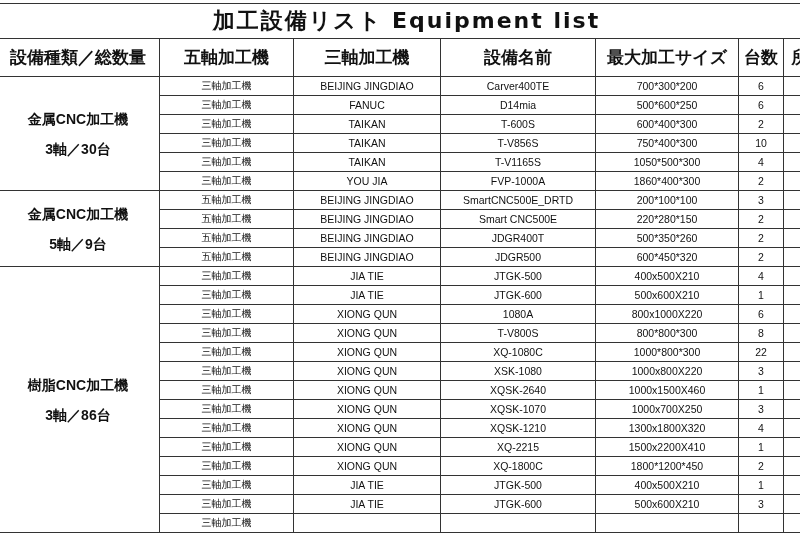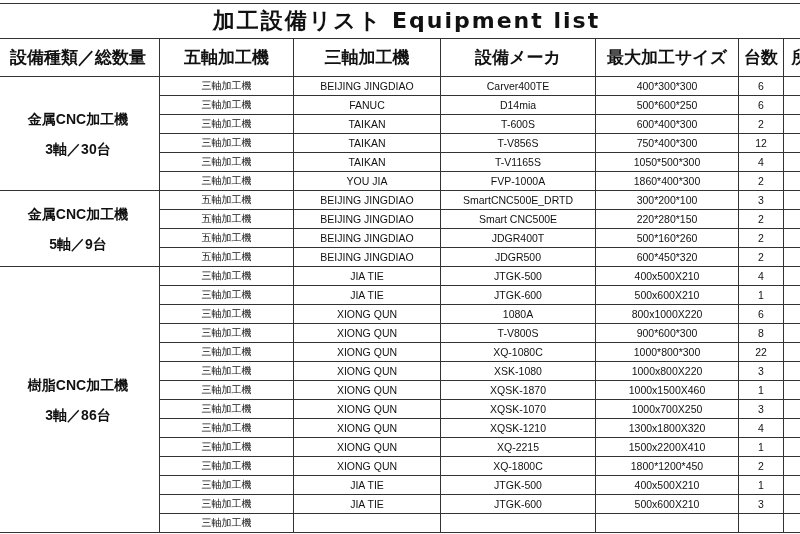--- a/index.html
+++ b/index.html
@@ -29,34 +29,34 @@
         <col style="width:33px">
     </colgroup>
     <tbody id="tbody">
       <tr>
         <td class="title" colspan="7">加工設備リスト Equipment list</td>
       </tr>
       <tr class="hdr">
         <th>設備種類／総数量</th>
         <th>五軸加工機</th>
         <th>三軸加工機</th>
-        <th>設備メーカ</th>
+        <th>設備名前</th>
         <th>最大加工サイズ</th>
         <th>台数</th>
         <th>所</th>
       </tr>
     <tr class="row">
           <td class="group" rowspan="6">
             <span>金属CNC加工機</span>
             <span>3軸／30台</span>
           </td>
           <td class="jp">三軸加工機</td>
           <td>BEIJING JINGDIAO</td>
           <td>Carver400TE</td>
-          <td>400*300*300</td>
+          <td>700*300*200</td>
           <td>6</td>
           <td></td>
         </tr>
         <tr class="row">
           <td class="jp">三軸加工機</td>
           <td>FANUC</td>
           <td>D14mia</td>
           <td>500*600*250</td>
           <td>6</td>
           <td></td>
@@ -67,21 +67,21 @@
           <td>T-600S</td>
           <td>600*400*300</td>
           <td>2</td>
           <td></td>
         </tr>
         <tr class="row">
           <td class="jp">三軸加工機</td>
           <td>TAIKAN</td>
           <td>T-V856S</td>
           <td>750*400*300</td>
-          <td>12</td>
+          <td>10</td>
           <td></td>
         </tr>
         <tr class="row">
           <td class="jp">三軸加工機</td>
           <td>TAIKAN</td>
           <td>T-V1165S</td>
           <td>1050*500*300</td>
           <td>4</td>
           <td></td>
         </tr>
@@ -94,37 +94,37 @@
           <td></td>
         </tr>
         <tr class="row">
           <td class="group" rowspan="4">
             <span>金属CNC加工機</span>
             <span>5軸／9台</span>
           </td>
           <td class="jp">五軸加工機</td>
           <td>BEIJING JINGDIAO</td>
           <td>SmartCNC500E_DRTD</td>
-          <td>300*200*100</td>
+          <td>200*100*100</td>
           <td>3</td>
           <td></td>
         </tr>
         <tr class="row">
           <td class="jp">五軸加工機</td>
           <td>BEIJING JINGDIAO</td>
           <td>Smart CNC500E</td>
           <td>220*280*150</td>
           <td>2</td>
           <td></td>
         </tr>
         <tr class="row">
           <td class="jp">五軸加工機</td>
           <td>BEIJING JINGDIAO</td>
           <td>JDGR400T</td>
-          <td>500*160*260</td>
+          <td>500*350*260</td>
           <td>2</td>
           <td></td>
         </tr>
         <tr class="row">
           <td class="jp">五軸加工機</td>
           <td>BEIJING JINGDIAO</td>
           <td>JDGR500</td>
           <td>600*450*320</td>
           <td>2</td>
           <td></td>
@@ -154,21 +154,21 @@
           <td>XIONG QUN</td>
           <td>1080A</td>
           <td>800x1000X220</td>
           <td>6</td>
           <td></td>
         </tr>
         <tr class="row">
           <td class="jp">三軸加工機</td>
           <td>XIONG QUN</td>
           <td>T-V800S</td>
-          <td>900*600*300</td>
+          <td>800*800*300</td>
           <td>8</td>
           <td></td>
         </tr>
         <tr class="row">
           <td class="jp">三軸加工機</td>
           <td>XIONG QUN</td>
           <td>XQ-1080C</td>
           <td>1000*800*300</td>
           <td>22</td>
           <td></td>
@@ -177,21 +177,21 @@
           <td class="jp">三軸加工機</td>
           <td>XIONG QUN</td>
           <td>XSK-1080</td>
           <td>1000x800X220</td>
           <td>3</td>
           <td></td>
         </tr>
         <tr class="row">
           <td class="jp">三軸加工機</td>
           <td>XIONG QUN</td>
-          <td>XQSK-1870</td>
+          <td>XQSK-2640</td>
           <td>1000x1500X460</td>
           <td>1</td>
           <td></td>
         </tr>
         <tr class="row">
           <td class="jp">三軸加工機</td>
           <td>XIONG QUN</td>
           <td>XQSK-1070</td>
           <td>1000x700X250</td>
           <td>3</td>

